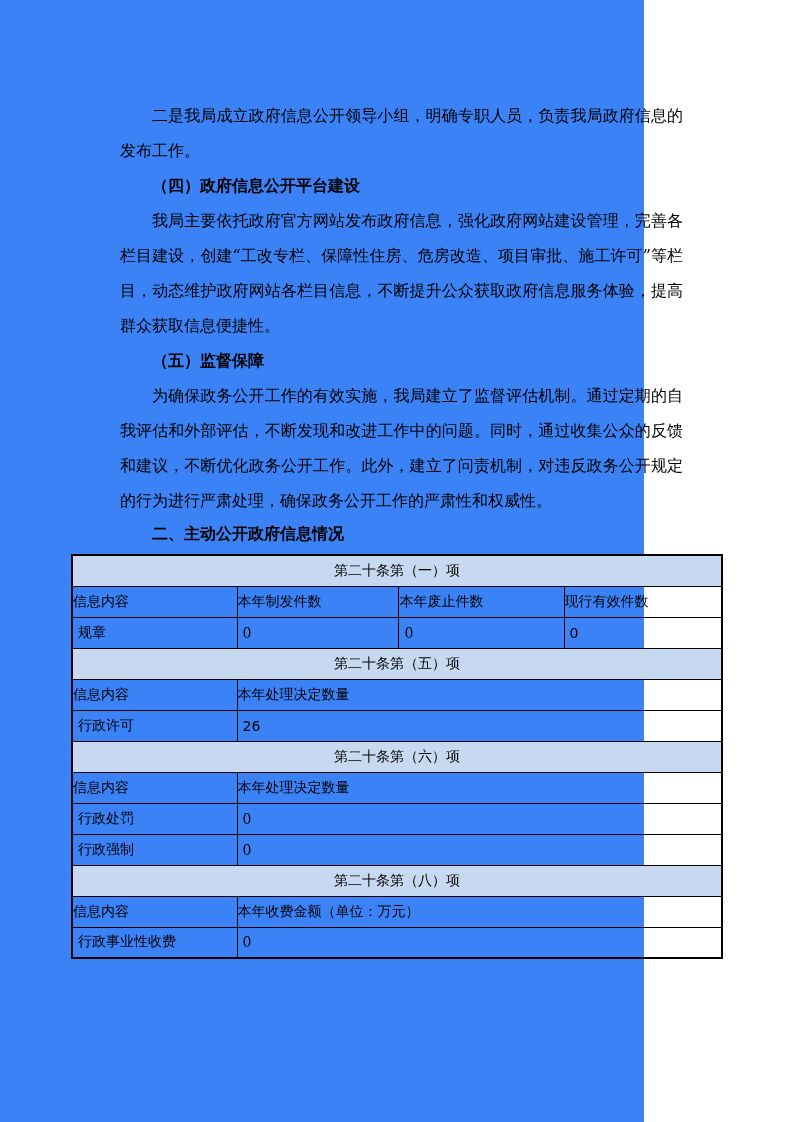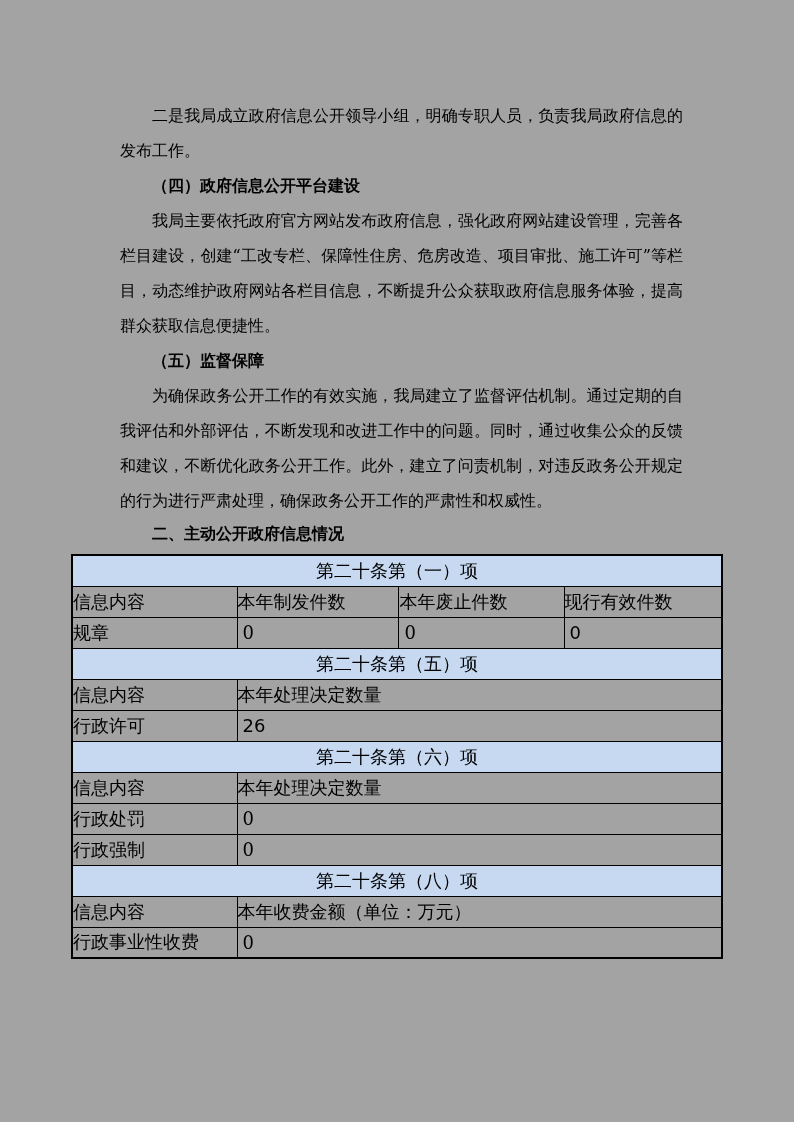--- a/index.html
+++ b/index.html
@@ -4,21 +4,21 @@
 <style>
   * { box-sizing: border-box; margin: 0; padding: 0; }
   html, body { background: #ffffff; }
   body {
     width: 794px; height: 1122px;
     font-family: "DejaVu Serif", "Liberation Serif", serif;
     color: #000000;
     position: relative;
     overflow: hidden;
   }
-  .page { position: relative; width: 794px; height: 1122px; background: #a3a3a3; }
+  .page { position: relative; width: 644px; height: 1122px; background: #3b82f6; }
 
   .text-block {
     position: absolute;
     top: 98px; left: 120px; width: 563px;
     font-size: 16px; line-height: 35px;
     text-align: justify;
   }
   .para { text-indent: 32px; }
   .heading-kai {
     text-indent: 32px;
@@ -30,35 +30,35 @@
     font-weight: bold;
     font-family: Liberation Mono, monospace;
   }
 
   .table-wrap { position: absolute; top: 554px; left: 71px; width: 652px; }
   table.info-table {
     width: 100%;
     border-collapse: collapse;
     border: 2px solid #000;
     table-layout: fixed;
-    font-size: 18px;
+    font-size: 14px;
   }
   .info-table td {
     border: 1px solid #000;
     height: 31px;
     vertical-align: middle;
     overflow: hidden;
     white-space: nowrap;
   }
   .info-table td.sec-title {
     background: #C6D9F1;
     text-align: center;
   }
   .info-table td.col-head { text-align: left; }
-  .info-table td.row-label { text-align: left; }
+  .info-table td.row-label { text-align: left; padding-left: 5px; }
   .info-table td.val { text-align: left; padding-left: 5px; }
   .info-table td.val.sans,
   .info-table td.val .sans,
   .sans {
     font-family: "DejaVu Sans", "Liberation Sans", sans-serif;
   }
 </style>
 </head>
 <body>
 

